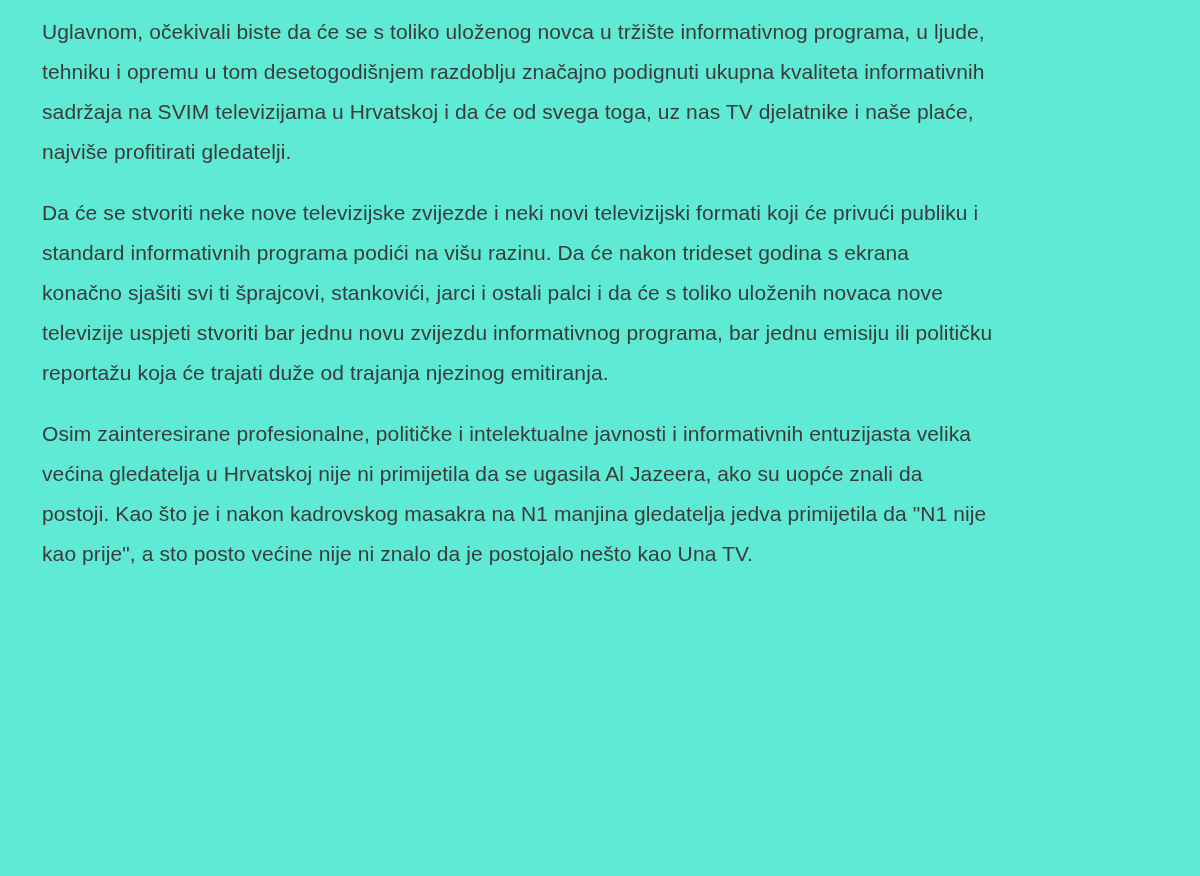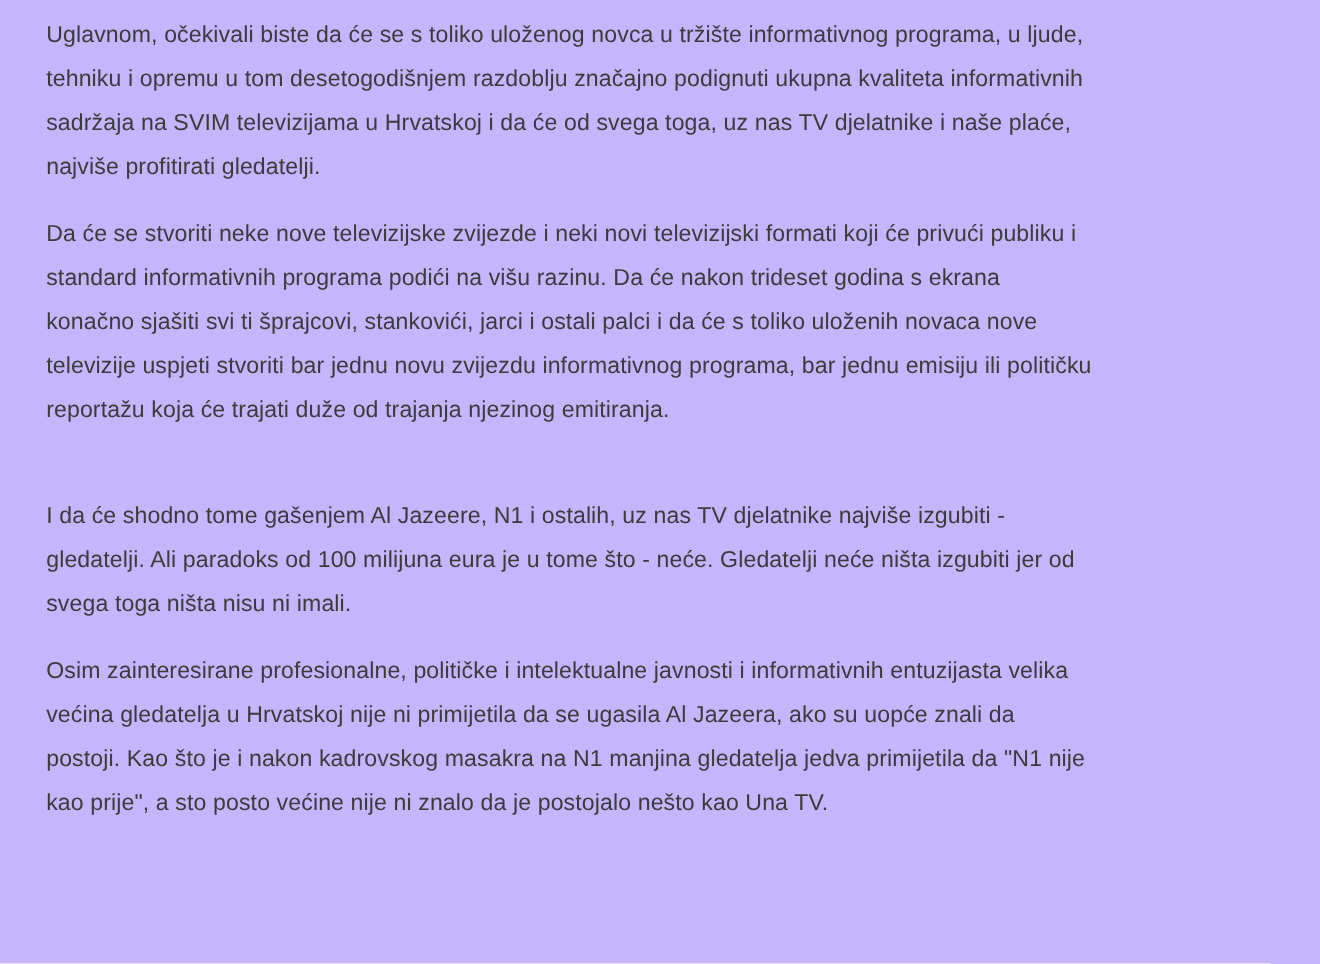--- a/index.html
+++ b/index.html
@@ -5,21 +5,21 @@
   html, body {
     margin: 0;
     padding: 0;
     background: #ffffff;
   }
   .page {
     width: 1200px;
     height: 876px;
     box-sizing: border-box;
     overflow: hidden;
-    background: #c4b5fd;
+    background: #5eead4;
   }
   .article-body {
     box-sizing: border-box;
     padding: 12px 42px 0 42px;
     max-width: 1165px;
   }
   .article-body p {
     font-family: "Liberation Sans", sans-serif;
     font-size: 21px;
     line-height: 40px;
@@ -39,21 +39,18 @@
   <div class="article-body">
     <p>Uglavnom, očekivali biste da će se s toliko uloženog novca u tržište informativnog programa, u ljude,
 tehniku i opremu u tom desetogodišnjem razdoblju značajno podignuti ukupna kvaliteta informativnih
 sadržaja na SVIM televizijama u Hrvatskoj i da će od svega toga, uz nas TV djelatnike i naše plaće,
 najviše profitirati gledatelji.</p>
     <p>Da će se stvoriti neke nove televizijske zvijezde i neki novi televizijski formati koji će privući publiku i
 standard informativnih programa podići na višu razinu. Da će nakon trideset godina s ekrana
 konačno sjašiti svi ti šprajcovi, stankovići, jarci i ostali palci i da će s toliko uloženih novaca nove
 televizije uspjeti stvoriti bar jednu novu zvijezdu informativnog programa, bar jednu emisiju ili političku
 reportažu koja će trajati duže od trajanja njezinog emitiranja.</p>
-    <p class="extra-gap">I da će shodno tome gašenjem Al Jazeere, N1 i ostalih, uz nas TV djelatnike najviše izgubiti -
-gledatelji. Ali paradoks od 100 milijuna eura je u tome što - neće. Gledatelji neće ništa izgubiti jer od
-svega toga ništa nisu ni imali.</p>
     <p>Osim zainteresirane profesionalne, političke i intelektualne javnosti i informativnih entuzijasta velika
 većina gledatelja u Hrvatskoj nije ni primijetila da se ugasila Al Jazeera, ako su uopće znali da
 postoji. Kao što je i nakon kadrovskog masakra na N1 manjina gledatelja jedva primijetila da "N1 nije
 kao prije", a sto posto većine nije ni znalo da je postojalo nešto kao Una TV.</p>
   </div>
 </div>
 
 </body></html>

